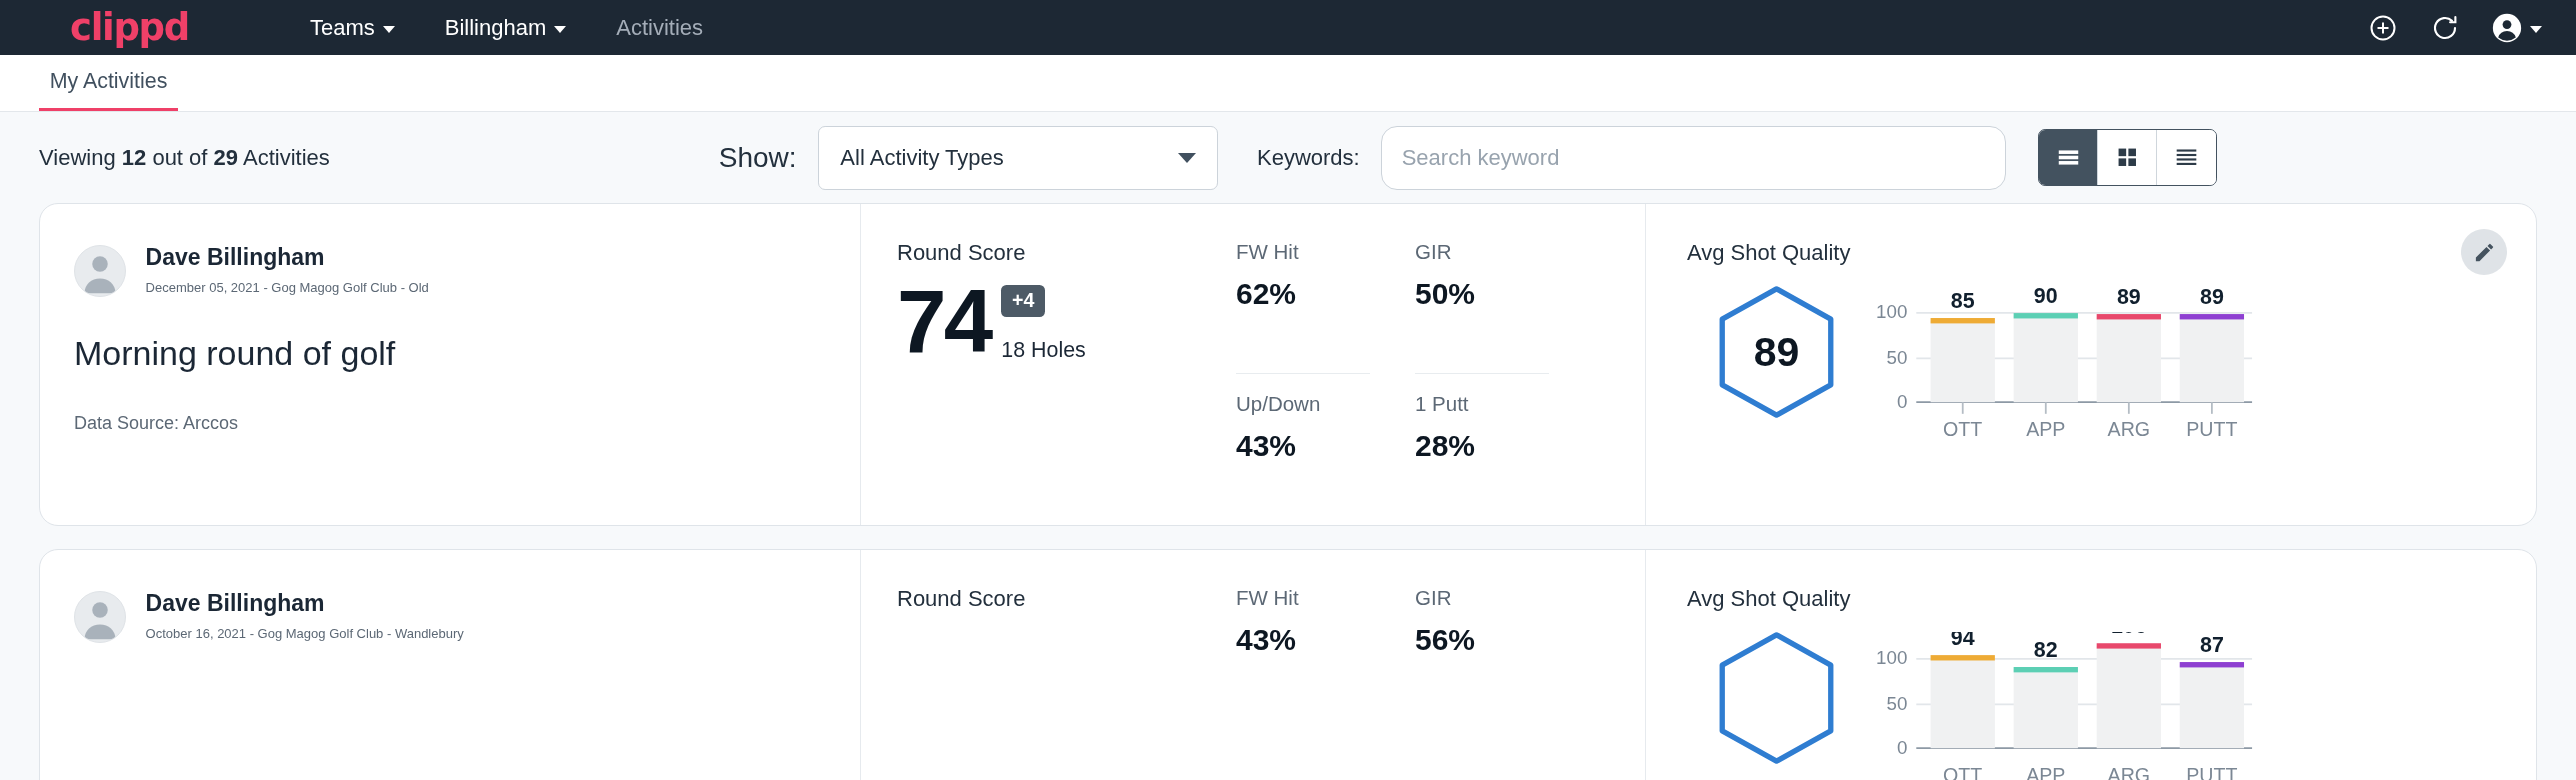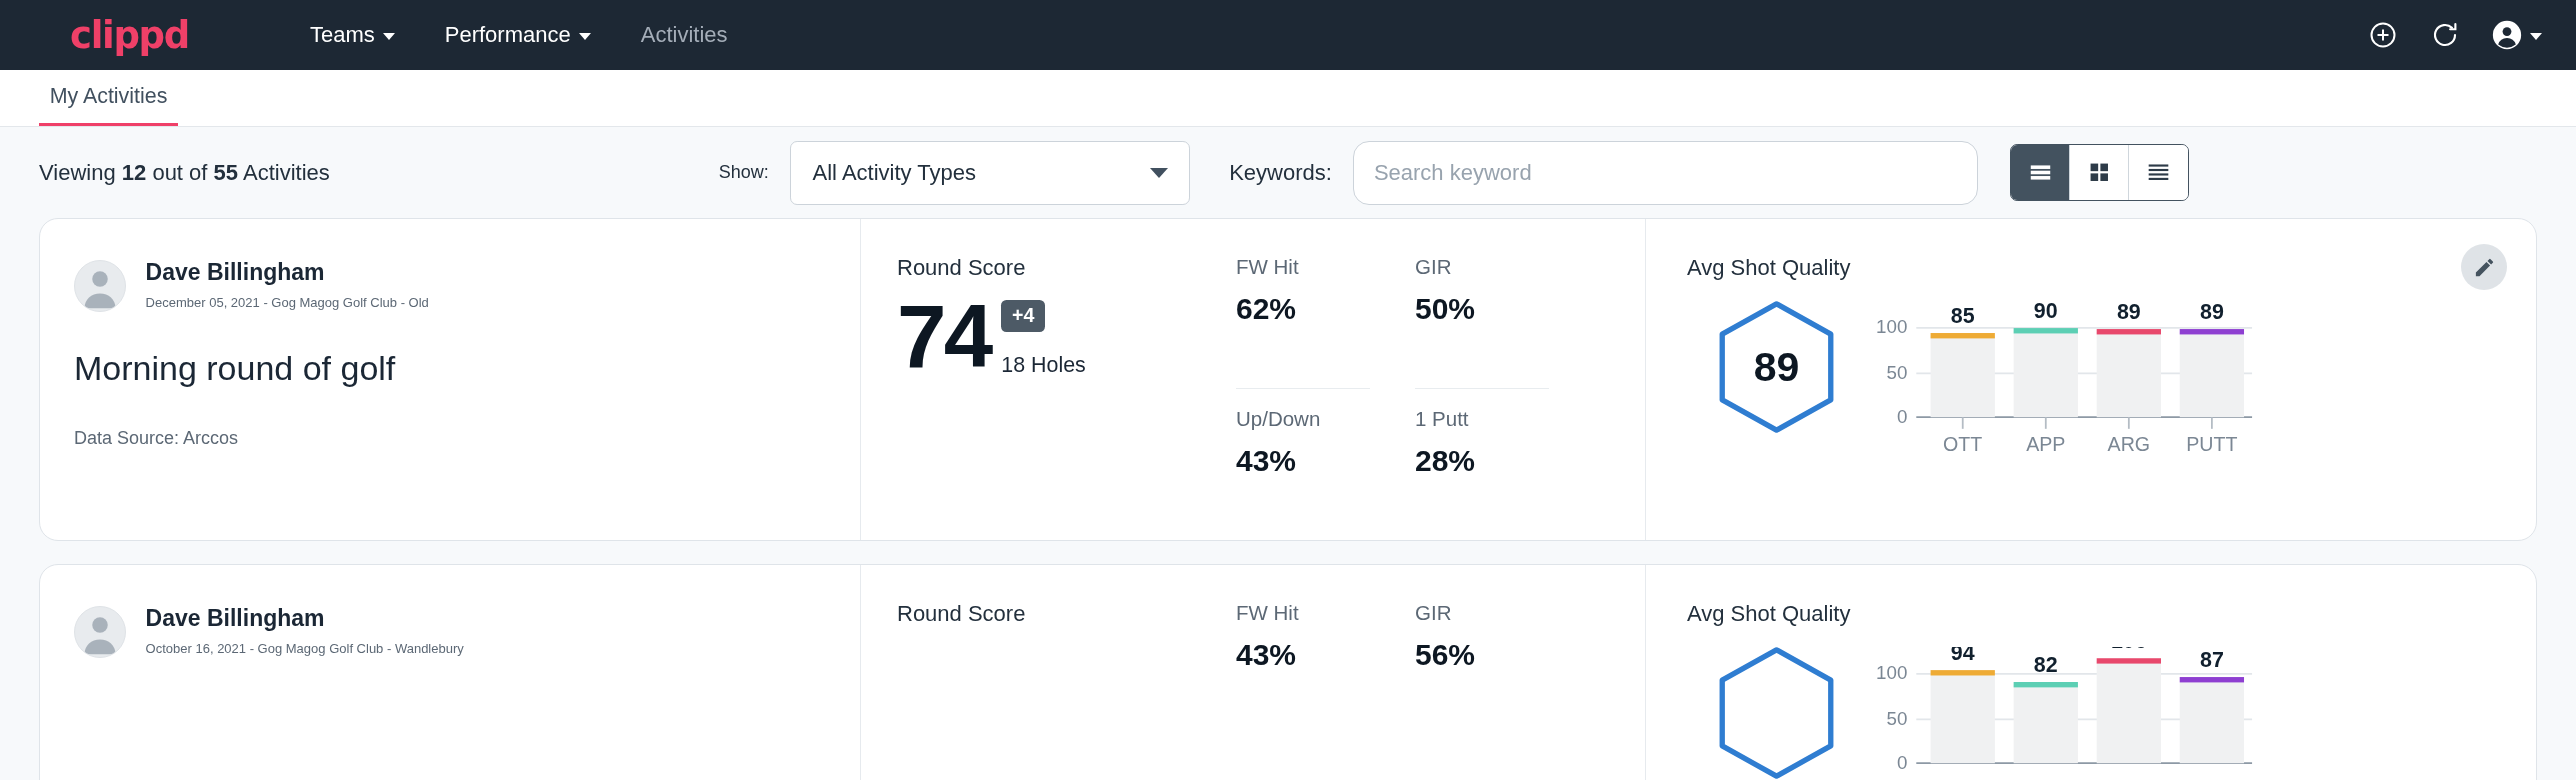--- a/index.html
+++ b/index.html
@@ -5,21 +5,21 @@
   * { box-sizing: border-box; margin: 0; padding: 0; }
   html, body {
     width: 2576px; height: 780px;
     font-family: "Liberation Sans", sans-serif;
     background: #ffffff;
     overflow: hidden;
   }
 
   
   .navbar {
-    height: 70px;
+    height: 55px;
     background: #1d2834;
     display: flex;
     align-items: center;
     padding: 0 34px 0 70px;
     position: relative;
   }
   .logo {
     font-size: 37px;
     font-weight: 700;
     color: #ef4068;
@@ -83,21 +83,21 @@
     align-items: center;
     gap: 0;
   }
   .viewing {
     font-size: 22px;
     color: #23303d;
     white-space: nowrap;
   }
   .viewing b { font-weight: 700; }
   .show-label {
-    font-size: 18px; color: #23303d;
+    font-size: 28px; color: #23303d;
     margin-left: 389px; margin-right: 21.4px;
     white-space: nowrap;
   }
   .select {
     width: 400px; height: 64px;
     background: #ffffff;
     border: 0.9px solid #ccd3da;
     border-radius: 7.1px;
     display: flex; align-items: center;
     padding: 0 21.4px;
@@ -250,21 +250,21 @@
 <body>
 
 <div class="navbar">
   <div class="logo">clippd</div>
   <div class="nav-links">
     <div class="nav-item">
       <span>Teams</span>
       <span class="chev"></span>
     </div>
     <div class="nav-item">
-      <span>Performance</span>
+      <span>Billingham</span>
       <span class="chev"></span>
     </div>
     <div class="nav-item dim">
       <span>Activities</span>
     </div>
   </div>
   <div class="nav-right">
     <div class="icon-btn">
       <svg width="30" height="30" viewBox="0 0 24 24" fill="none" stroke="#ffffff" stroke-width="1.6">
         <circle cx="12" cy="12" r="9.2"></circle>
@@ -295,21 +295,21 @@
   <div class="tab">My Activities</div>
 </div>
 
 <div class="content">
 
   <div class="filterbar">
     <div class="viewing">
       <span>Viewing</span>
       <b>12</b>
       <span>out of</span>
-      <b>55</b>
+      <b>29</b>
       <span>Activities</span>
     </div>
 
     <div class="show-label">Show:</div>
 
     <div class="select">
       <span>All Activity Types</span>
       <span class="sel-chev"></span>
     </div>
 

